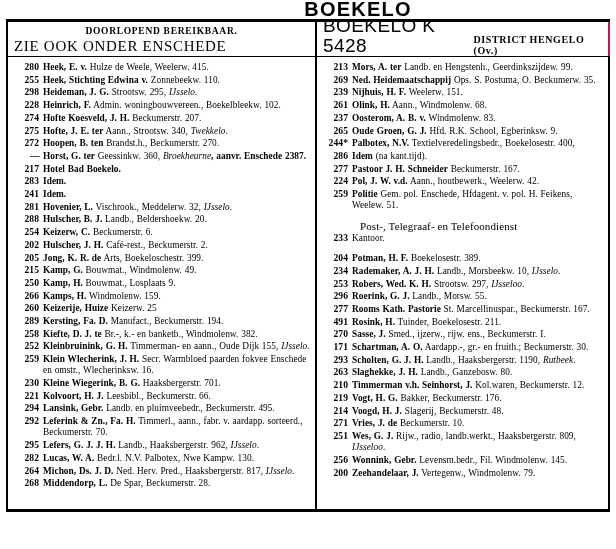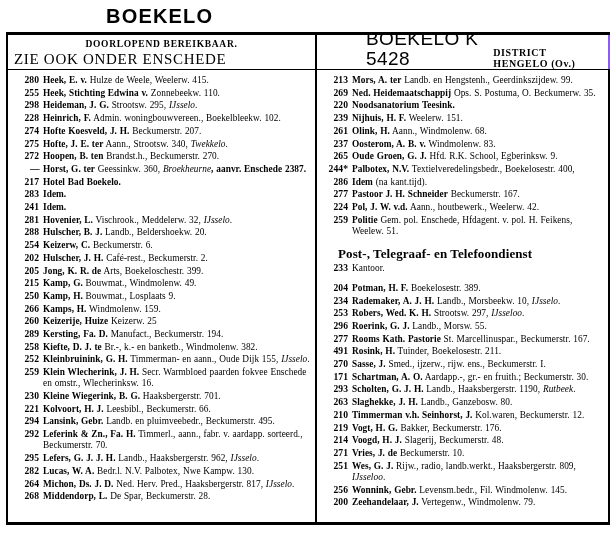--- a/index.html
+++ b/index.html
@@ -20,25 +20,26 @@
   .page {
     position: relative;
     width: 616px;
     height: 549px;
     box-sizing: border-box;
     padding: 0 6px;
   }
 
   
   .masthead {
-    height: 32px;
+    height: 19px;
     display: flex;
     align-items: center;
     padding-left: 100px;
     box-sizing: border-box;
+    justify-content: center;
   }
   .masthead-title {
     font-family: "Liberation Sans", "DejaVu Sans", sans-serif;
     font-weight: bold;
     font-size: 20px;
     letter-spacing: 1.2px;
   }
 
   
   .rule-thick {
@@ -46,24 +47,23 @@
     height: 0;
   }
   .rule-thin {
     border-top: 1px solid #000;
     height: 0;
   }
 
   .header-band {
     display: flex;
     border-left: 2px solid #000;
-    border-right: 2px solid #8b5cf6;
+    border-right: 2px solid #be185d;
     box-sizing: border-box;
     height: 34px;
-    gap: 43px;
   }
   .header-left {
     flex: 0 0 309px;
     box-sizing: border-box;
     padding: 2px 6px 0 6px;
     border-right: 2px solid #000;
     display: flex;
     flex-direction: column;
     justify-content: center;
   }
@@ -146,23 +146,23 @@
     letter-spacing: -0.5px;
   }
   .nm {
     font-weight: bold;
   }
   .it {
     font-style: italic;
   }
 
   .section-head {
-    font-weight: bold;
-    font-size: 13px;
-    margin: 9px 0 0 16px;
+    font-weight: normal;
+    font-size: 11px;
+    margin: 9px 0 0 38px;
     letter-spacing: 0.1px;
   }
   .spacer-sm { height: 7px; }
 
   .footer-rule {
     margin-top: 0;
   }
 </style>
 </head>
 <body>
@@ -224,21 +224,20 @@
           <div class="entry"><span class="num">282</span><span class="nm">Lucas, W. A.</span><span> Bedr.l. N.V. Palbotex, Nwe Kampw. 130.</span></div>
           <div class="entry"><span class="num">264</span><span class="nm">Michon, Ds. J. D.</span><span> Ned. Herv. Pred., Haaksbergerstr. 817, </span><span class="it">IJsselo</span><span>.</span></div>
           <div class="entry"><span class="num">268</span><span class="nm">Middendorp, L.</span><span> De Spar, Beckumerstr. 28.</span></div>
         </div>
     </div>
 
     <div class="col col-right">
       <div>
           <div class="entry"><span class="num">213</span><span class="nm">Mors, A. ter</span><span> Landb. en Hengstenh., Geerdinkszijdew. 99.</span></div>
           <div class="entry"><span class="num">269</span><span class="nm">Ned. Heidemaatschappij</span><span> Ops. S. Postuma, O. Beckumerw. 35.</span></div>
-          <div class="entry"><span class="num">220</span><span class="nm">Noodsanatorium Teesink.</span></div>
           <div class="entry"><span class="num">239</span><span class="nm">Nijhuis, H. F.</span><span> Weelerw. 151.</span></div>
           <div class="entry"><span class="num">261</span><span class="nm">Olink, H.</span><span> Aann., Windmolenw. 68.</span></div>
           <div class="entry"><span class="num">237</span><span class="nm">Oosterom, A. B. v.</span><span> Windmolenw. 83.</span></div>
           <div class="entry"><span class="num">265</span><span class="nm">Oude Groen, G. J.</span><span> Hfd. R.K. School, Egberinksw. 9.</span></div>
           <div class="entry"><span class="num">244*</span><span class="nm">Palbotex, N.V.</span><span> Textielveredelingsbedr., Boekelosestr. 400,</span></div>
           <div class="entry"><span class="num">286</span><span class="nm">Idem</span><span> (na kant.tijd).</span></div>
           <div class="entry"><span class="num">277</span><span class="nm">Pastoor J. H. Schneider</span><span> Beckumerstr. 167.</span></div>
           <div class="entry"><span class="num">224</span><span class="nm">Pol, J. W. v.d.</span><span> Aann., houtbewerk., Weelerw. 42.</span></div>
           <div class="entry"><span class="num">259</span><span class="nm">Politie</span><span> Gem. pol. Enschede, Hfdagent. v. pol. H. Feikens, Weelew. 51.</span></div>
         </div>

